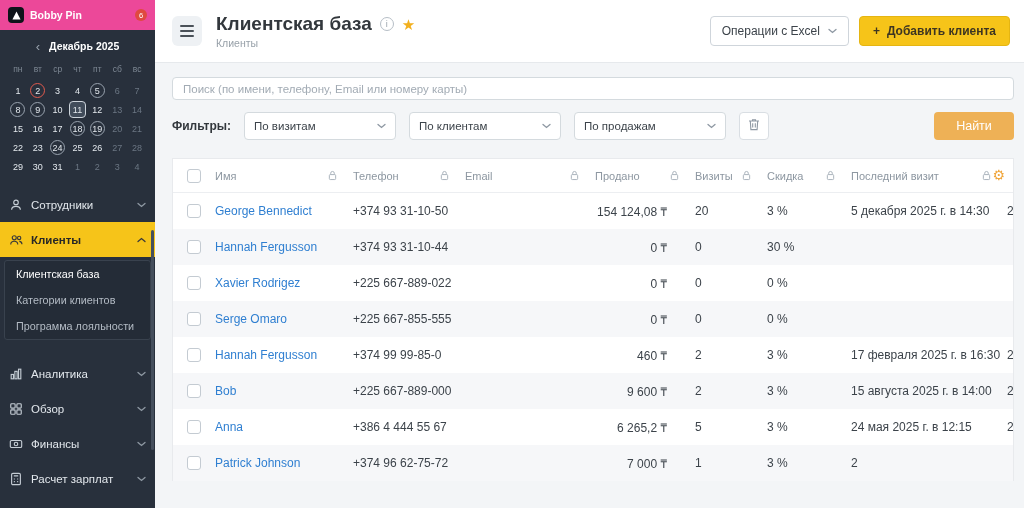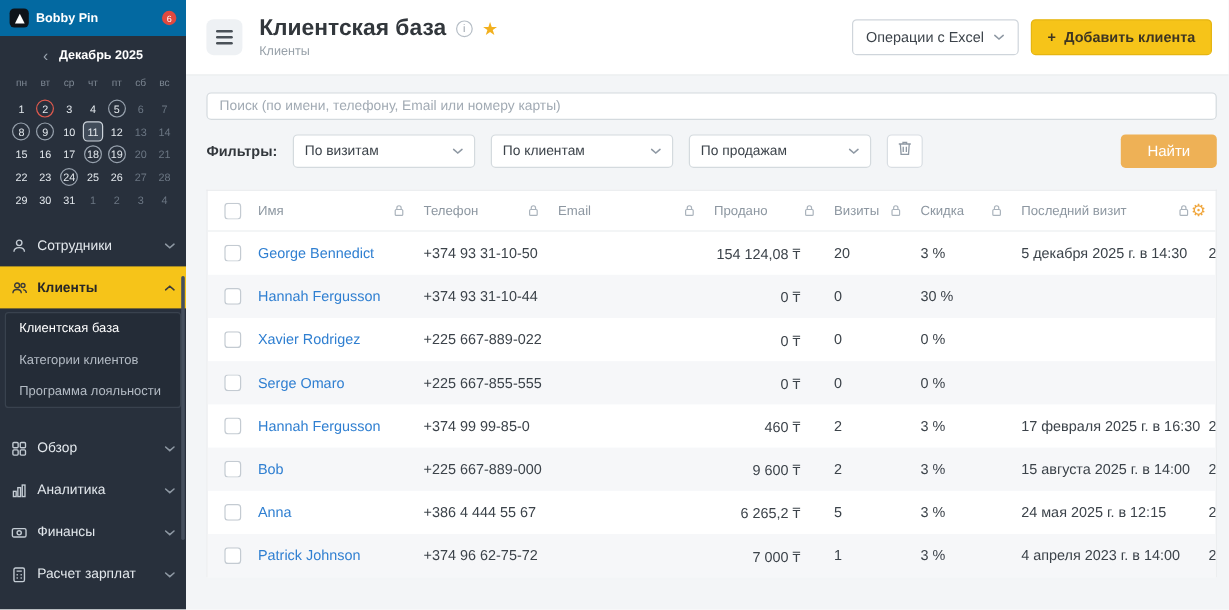--- a/index.html
+++ b/index.html
@@ -2,21 +2,21 @@
 <html><head>
 <meta charset="utf-8">
 <style>
   * { margin:0; padding:0; box-sizing:border-box; }
   html,body { width:1024px; height:508px; overflow:hidden; }
   body { font-family:"Liberation Sans", sans-serif; background:#f3f5f7; color:#3c434a; }
   .app { display:flex; width:1024px; height:508px; }
 
   
   .sidebar { position:relative; width:155px; height:508px; background:#28303c; flex:0 0 155px; color:#dfe4e9; }
-  .logo-row { height:30px; background:#0369a1; display:flex; align-items:center; gap:6px; padding:0 8px; }
+  .logo-row { height:30px; background:#ec4899; display:flex; align-items:center; gap:6px; padding:0 8px; }
   .logo-mark { width:16px; height:16px; background:#0e1319; border-radius:4px; display:flex; align-items:center; justify-content:center; }
   .logo-name { font-size:10.5px; font-weight:bold; color:#fff; }
   .logo-badge { margin-left:auto; min-width:12px; height:12px; border-radius:7px; background:#e0493f; color:#fff; font-size:7.5px; display:flex; align-items:center; justify-content:center; padding:0 3px; }
 
   .calendar { padding:7px 8px 8px 8px; }
   .month-row { display:flex; align-items:center; justify-content:center; gap:9px; height:18px; }
   .month-arrow { color:#9aa4af; font-size:13px; line-height:1; cursor:pointer; }
   .month-title { color:#fff; font-size:10.5px; font-weight:bold; }
   .cal-grid { display:grid; grid-template-columns:repeat(7,1fr); row-gap:2px; margin-top:5px; }
   .cal-cell { height:17px; display:flex; align-items:center; justify-content:center; font-size:9px; }
@@ -306,43 +306,43 @@
         <div class="submenu-item active">Клиентская база</div>
         <div class="submenu-item">Категории клиентов</div>
         <div class="submenu-item">Программа лояльности</div>
       </div>
 
       <div class="menu-gap"></div>
 
       <div class="menu-item">
         <span class="mi-icon">
           <svg width="14" height="14" viewBox="0 0 16 16" fill="none" stroke="currentColor" stroke-width="1.3">
+              <rect x="2.5" y="8.5" width="2.6" height="5"></rect>
+              <rect x="6.7" y="5" width="2.6" height="8.5"></rect>
+              <rect x="10.9" y="2.5" width="2.6" height="11"></rect>
+            </svg>
+        </span>
+        <span>Аналитика</span>
+        <span class="mi-chev">
+          <svg width="9" height="6" viewBox="0 0 9 6">
+              <polyline points="1,1.5 4.5,4.5 8,1.5" fill="none" stroke="currentColor" stroke-width="1.3" stroke-linecap="round"></polyline>
+            </svg>
+        </span>
+      </div>
+
+      <div class="menu-item">
+        <span class="mi-icon">
+          <svg width="14" height="14" viewBox="0 0 16 16" fill="none" stroke="currentColor" stroke-width="1.3">
               <rect x="2" y="2" width="5" height="5" rx="1"></rect>
               <rect x="9" y="2" width="5" height="5" rx="1"></rect>
               <rect x="2" y="9" width="5" height="5" rx="1"></rect>
               <rect x="9" y="9" width="5" height="5" rx="1"></rect>
             </svg>
         </span>
         <span>Обзор</span>
-        <span class="mi-chev">
-          <svg width="9" height="6" viewBox="0 0 9 6">
-              <polyline points="1,1.5 4.5,4.5 8,1.5" fill="none" stroke="currentColor" stroke-width="1.3" stroke-linecap="round"></polyline>
-            </svg>
-        </span>
-      </div>
-
-      <div class="menu-item">
-        <span class="mi-icon">
-          <svg width="14" height="14" viewBox="0 0 16 16" fill="none" stroke="currentColor" stroke-width="1.3">
-              <rect x="2.5" y="8.5" width="2.6" height="5"></rect>
-              <rect x="6.7" y="5" width="2.6" height="8.5"></rect>
-              <rect x="10.9" y="2.5" width="2.6" height="11"></rect>
-            </svg>
-        </span>
-        <span>Аналитика</span>
         <span class="mi-chev">
           <svg width="9" height="6" viewBox="0 0 9 6">
               <polyline points="1,1.5 4.5,4.5 8,1.5" fill="none" stroke="currentColor" stroke-width="1.3" stroke-linecap="round"></polyline>
             </svg>
         </span>
       </div>
 
       <div class="menu-item">
         <span class="mi-icon">
           <svg width="14" height="14" viewBox="0 0 16 16" fill="none" stroke="currentColor" stroke-width="1.3">
@@ -622,20 +622,19 @@
             <div class="trow">
               <div class="c c-cb">
                 <span class="cb"></span>
               </div>
               <div class="c c-name"><a class="name-link">Patrick Johnson</a></div>
               <div class="c c-phone">+374 96 62-75-72</div>
               <div class="c c-email"></div>
               <div class="c c-sold val">7 000 ₸</div>
               <div class="c c-visits">1</div>
               <div class="c c-disc">3 %</div>
-              <div class="c c-last">4 апреля 2023 г. в 14:00</div>
               <div class="c c-extra val">2</div>
             </div>
           </div>
       </div>
     </div>
   </div>
 </div>
 
 </body></html>

